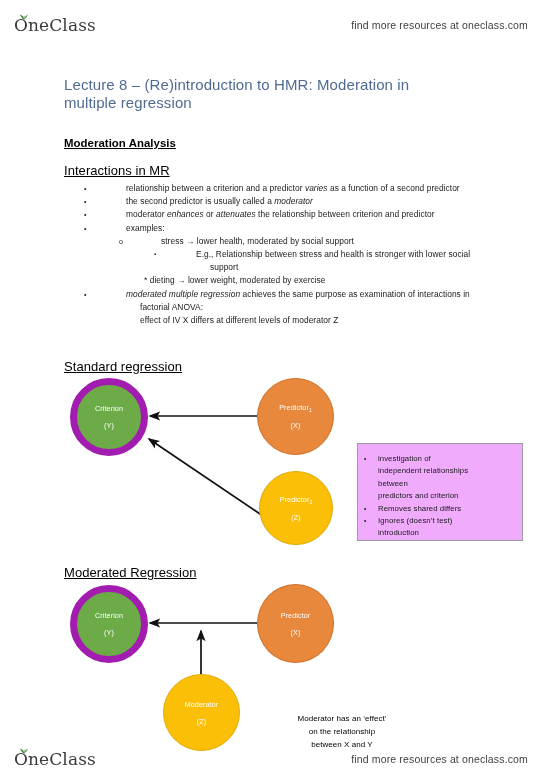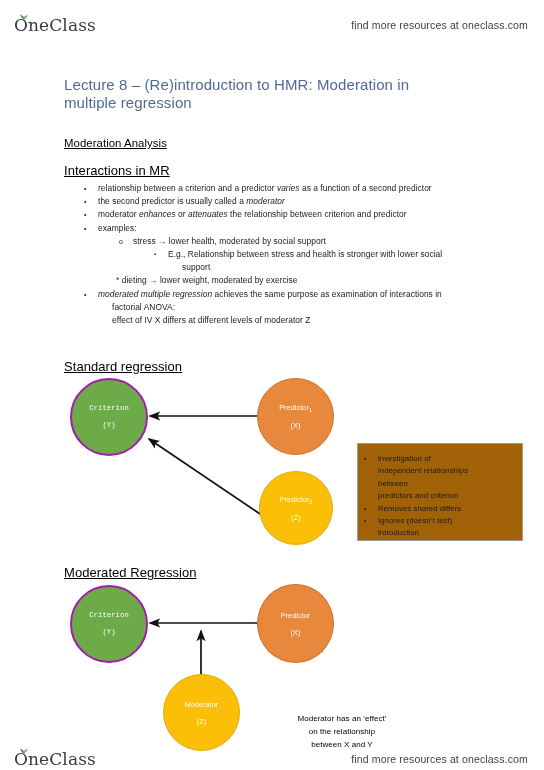--- a/index.html
+++ b/index.html
@@ -76,21 +76,21 @@
     line-height: 18px;
     color: #4a6punch;
     color: #4f6b93;
     letter-spacing: 0.1px;
   }
 
   .section-heading {
     position: absolute;
     left: 64px;
     font-size: 11.4px;
-    font-weight: normal;
+    font-weight: bold;
     color: #000;
     text-decoration: underline;
     letter-spacing: 0.05px;
   }
   .sh-moderation { top: 103px; }
 
   .sub-heading {
     position: absolute;
     left: 64px;
     font-size: 13px;
@@ -122,21 +122,21 @@
   .b-plain { padding-left: 38px; }
   .b-cont1 { padding-left: 34px; }
   .b-cont2 { padding-left: 104px; }
   .b-mark {
     width: 14px;
     flex: 0 0 14px;
     font-size: 7px;
     line-height: 13.2px;
   }
   .b-mark.sq { font-size: 6px; }
-  .b-text { flex: 1; }
+  .b-text { flex: 1; margin-left: 28px; }
   .b-text i { font-style: italic; }
 
   
   .diagram { position: absolute; left: 0; width: 544px; }
   .dg-standard { top: 344px; height: 185px; }
   .dg-moderated { top: 550px; height: 180px; }
 
   .node {
     position: absolute;
     border-radius: 50%;
@@ -147,29 +147,29 @@
     color: #ffffff;
     font-size: 7.2px;
     line-height: 11px;
     letter-spacing: 0.1px;
     text-align: center;
     box-sizing: border-box;
   }
   .node .n-sub { font-size: 7.2px; margin-top: 6px; }
   .node sub { font-size: 5px; vertical-align: baseline; position: relative; top: 2px; }
 
-  .node-criterion  { background: #6cab48; border: 2px solid #a21caf; font-family: Liberation Mono, monospace; }
+  .node-criterion  { background: #6cab48; border: 7px solid #a21caf; }
   .node-predictor  { background: #e8883c; border: 1px solid #cf6f27; }
   .node-moderator  { background: #fbbf07; border: 1px solid #e3aa05; }
 
   
   .info-box {
     position: absolute;
     border: 1px solid #9b9b9b;
-    background: #a16207;
+    background: #f0abfc;
     box-sizing: border-box;
     font-size: 7.8px;
     line-height: 12.4px;
     letter-spacing: 0.05px;
     padding: 9px 8px 9px 6px;
   }
   .ib-row { display: flex; align-items: flex-start; }
   .ib-mark { width: 14px; flex: 0 0 14px; font-size: 6.5px; line-height: 12.4px; }
   .ib-text { flex: 1; }
 

